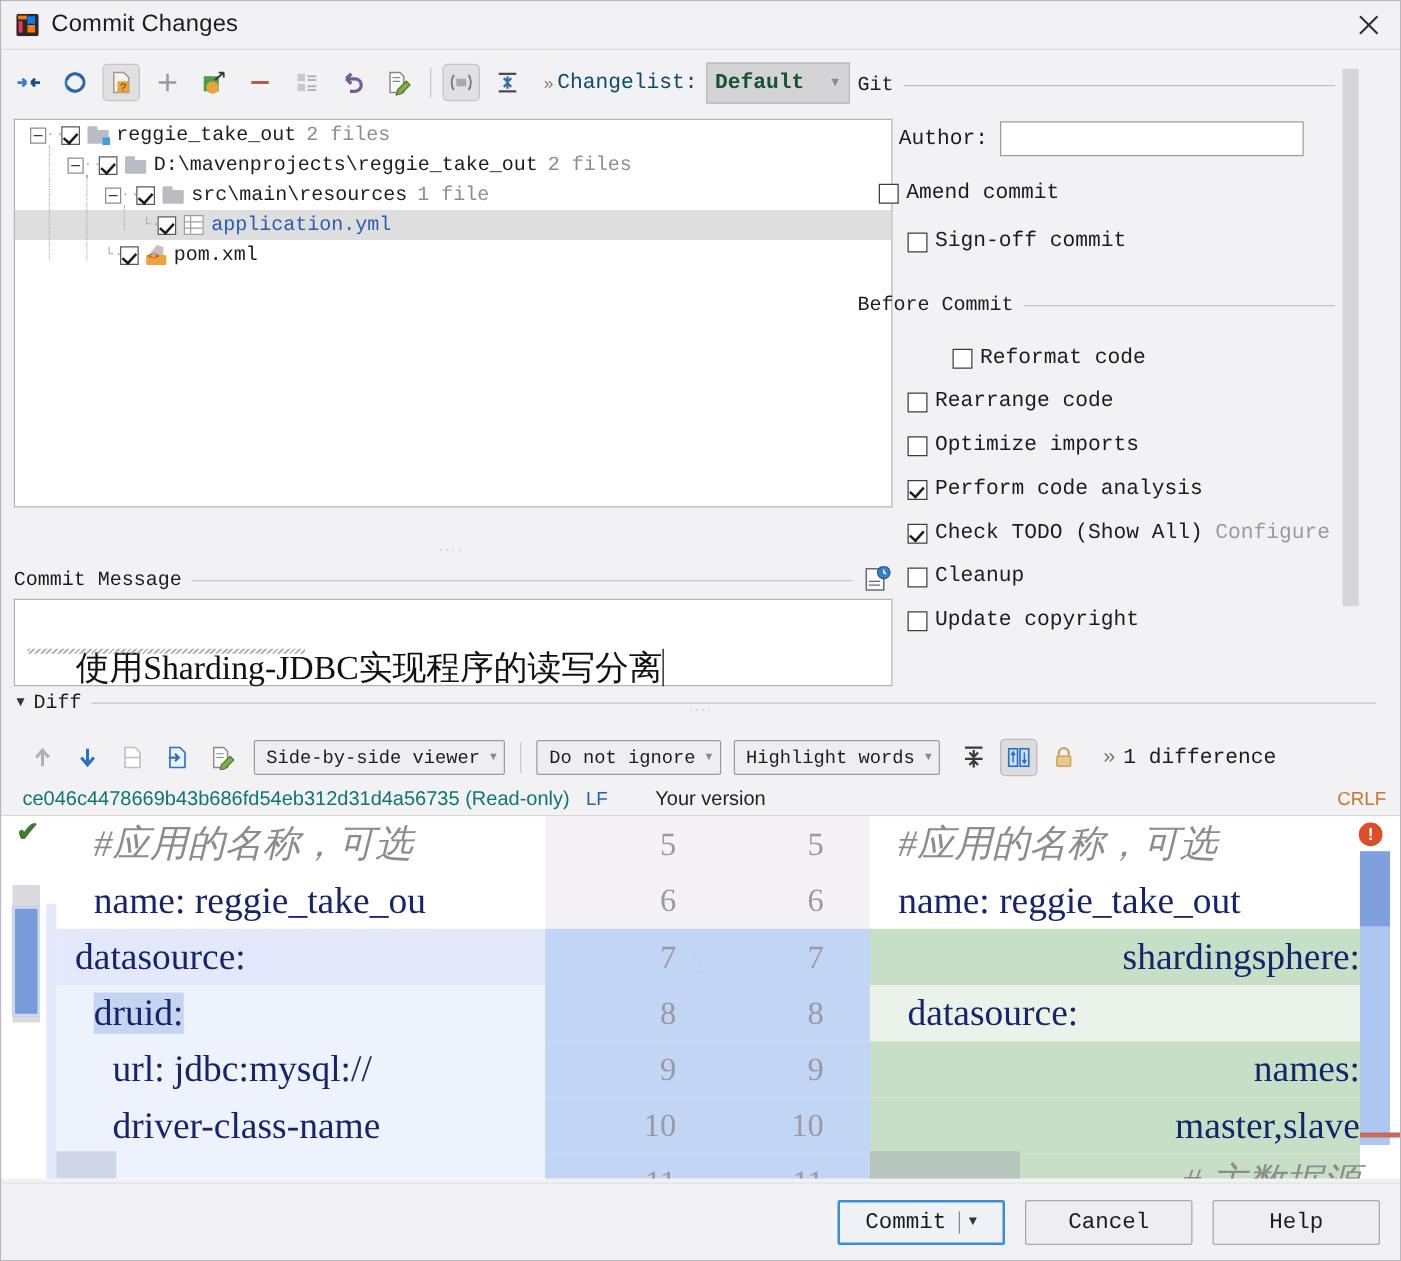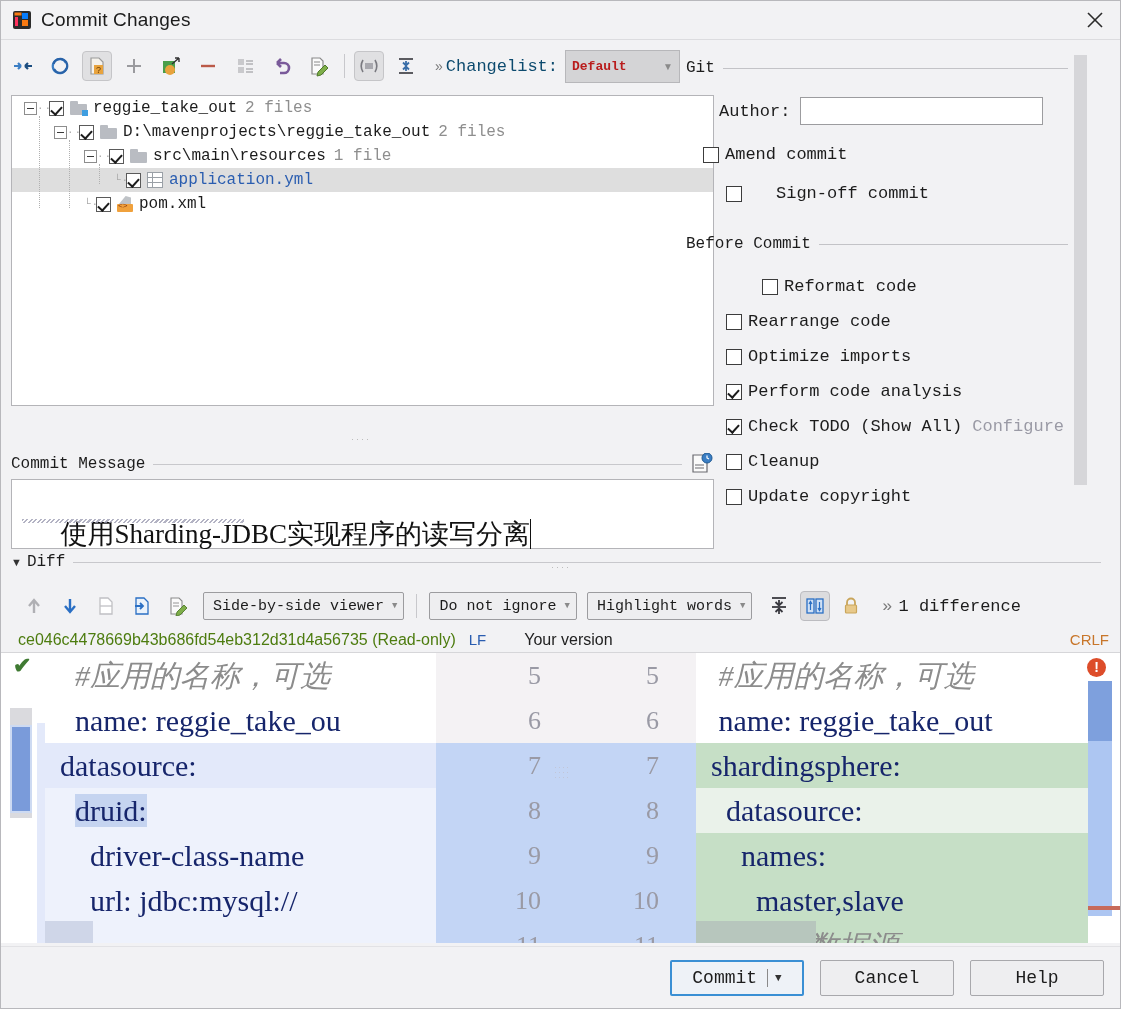--- a/index.html
+++ b/index.html
@@ -60,21 +60,21 @@
   .chev-mini { color: #7a7a7a; font-size: 14px; margin-right: 5px; letter-spacing: -2px;}
   .changelist-label {
     font-family: "Liberation Mono", monospace; font-size: 17px; color: #0c4a6e;
   }
   .changelist-combo {
     margin-left: 7px; width: 115px; height: 33px; background: #d4d4d6;
     border: 1px solid #b7b7ba; display: flex; align-items: center;
     padding: 0 6px; cursor: pointer;
   }
   .changelist-combo span.val {
-    font-family: "Liberation Mono", monospace; font-size: 13px; color: #b91c1c; font-weight: bold;
+    font-family: "Liberation Mono", monospace; font-size: 17px; color: #14532d; font-weight: bold;
     flex: 1;
   }
   .cb-arrow { color: #8a8a8a; font-size: 10px; }
 
   
   .tree-panel {
     position: absolute; left: 10px; top: 94px; width: 703px; height: 311px;
     background: #ffffff; border: 1px solid #b4b4b8;
     overflow: hidden;
   }
@@ -189,41 +189,41 @@
   .diff-count {
     margin-left: 16px; font-family: "Liberation Mono", monospace; font-size: 17px; color: #1c1c1c;
     display: flex; align-items: center;
   }
 
   .file-info {
     position: absolute; left: 0; top: 626px; width: 1121px; height: 26px;
     display: flex; align-items: center;
     border-bottom: 1px solid #d6d6d9;
   }
-  .fi-left { margin-left: 17px; font-size: 16px; color: #4d7c0f; font-family:"Liberation Sans", sans-serif;}
+  .fi-left { margin-left: 17px; font-size: 16px; color: #0f766e; font-family:"Liberation Sans", sans-serif;}
   .fi-lf { margin-left: 13px; font-size: 15px; color: #2a5db0; font-family:"Liberation Sans", sans-serif;}
   .fi-mid { margin-left: 38px; font-size: 16px; color: #222; font-family:"Liberation Sans", sans-serif;}
   .fi-crlf { position: absolute; right: 13px; font-size: 15px; color: #c8762a; font-family:"Liberation Sans", sans-serif;}
 
   
   .diff-body {
     position: absolute; left: 0; top: 652px; width: 1121px; height: 290px;
     background: #fafafa; overflow: hidden;
   }
   .pane { position: absolute; top: 0; height: 290px; overflow: hidden; }
   .pane-left  { left: 0px;   width: 435px; background: #ffffff; }
   .pane-gut   { left: 435px; width: 260px; background: #f4f2f4; }
   .pane-right { left: 695px; width: 426px; background: #ffffff; }
 
   .code-line {
     height: 45px; line-height: 45px; white-space: pre;
     font-family: "Liberation Serif", serif; font-size: 30px; color: #16256b;
   }
   .cl-comment { color: #8c8c8c; font-style: italic; }
-  .row-add    { background: #c6dfc6; }
+  .row-add    { background: #c6dfc6; text-align: right; }
   .row-addlt  { background: #eaf2ea; }
   .row-mod    { background: #e3e9fa; }
   .row-modlt  { background: #eef2fc; }
   .inline-hl-b{ background: #c5d4f0; }
   .gut-line {
     height: 45px; line-height: 45px; display: flex; align-items: center;
     font-family: "Liberation Serif", serif; font-size: 26px; color: #9a9aa5;
   }
   .gn-l { width: 105px; text-align: right; }
   .gn-r { width: 118px; text-align: right; }
@@ -540,21 +540,21 @@
 
     <div class="author-row">
       <span class="author-label">Author:</span>
       <input class="author-input" type="text" value="" style="">
     </div>
 
     <div class="opt-row" style="margin-top:20px;margin-left:17px;">
       <span class="opt-box"></span>
       <span class="opt-label">Amend commit</span>
     </div>
-    <div class="opt-row" style="margin-top:20px;gap:28px;">
+    <div class="opt-row" style="margin-top:20px;">
       <span class="opt-box"></span>
       <span class="opt-label">Sign-off commit</span>
     </div>
 
     <div class="grp-head" style="margin-top:32px;">
       <span class="grp-title">Before Commit</span>
       <span class="grp-line"></span>
     </div>
 
     <div class="opt-row" style="margin-top:24px;padding-left:36px;">
@@ -686,22 +686,22 @@
       <div class="check-mark">✔</div>
       <div class="lscroll-track"></div>
       <div class="lscroll-thumb"></div>
       <div class="lgut-bar"></div>
 
       <div style="position:absolute; left:44px; top:0; width:391px;">
         <div class="code-line cl-comment">    #应用的名称，可选</div>
         <div class="code-line">    name: reggie_take_ou</div>
         <div class="code-line row-mod">  datasource:</div>
         <div class="code-line row-modlt"><span style="padding-left:0">    </span><span class="inline-hl-b">druid:</span></div>
+        <div class="code-line row-modlt">      url: jdbc:mysql://</div>
         <div class="code-line row-modlt">      driver-class-name</div>
-        <div class="code-line row-modlt">      url: jdbc:mysql://</div>
         <div class="code-line row-modlt"></div>
       </div>
       <div style="position:absolute; left:44px; top:268px; width:48px; height:22px; background:#cfd6e8;"></div>
     </div>
 
     <div class="pane pane-gut">
       <div class="gut-line">
         <span class="gn-l">5</span>
         <span class="gn-r">5</span>
       </div>

